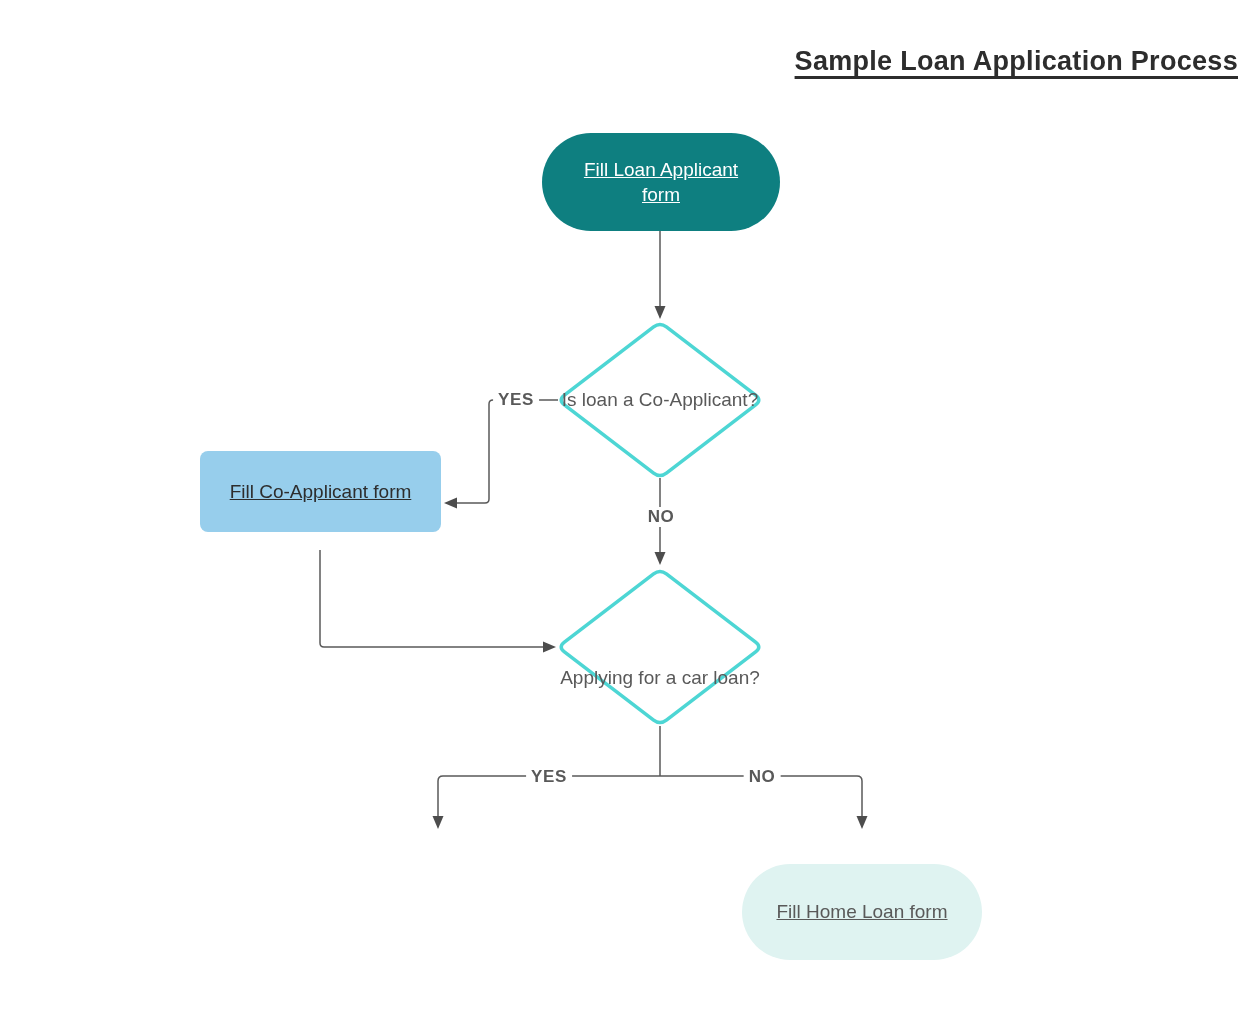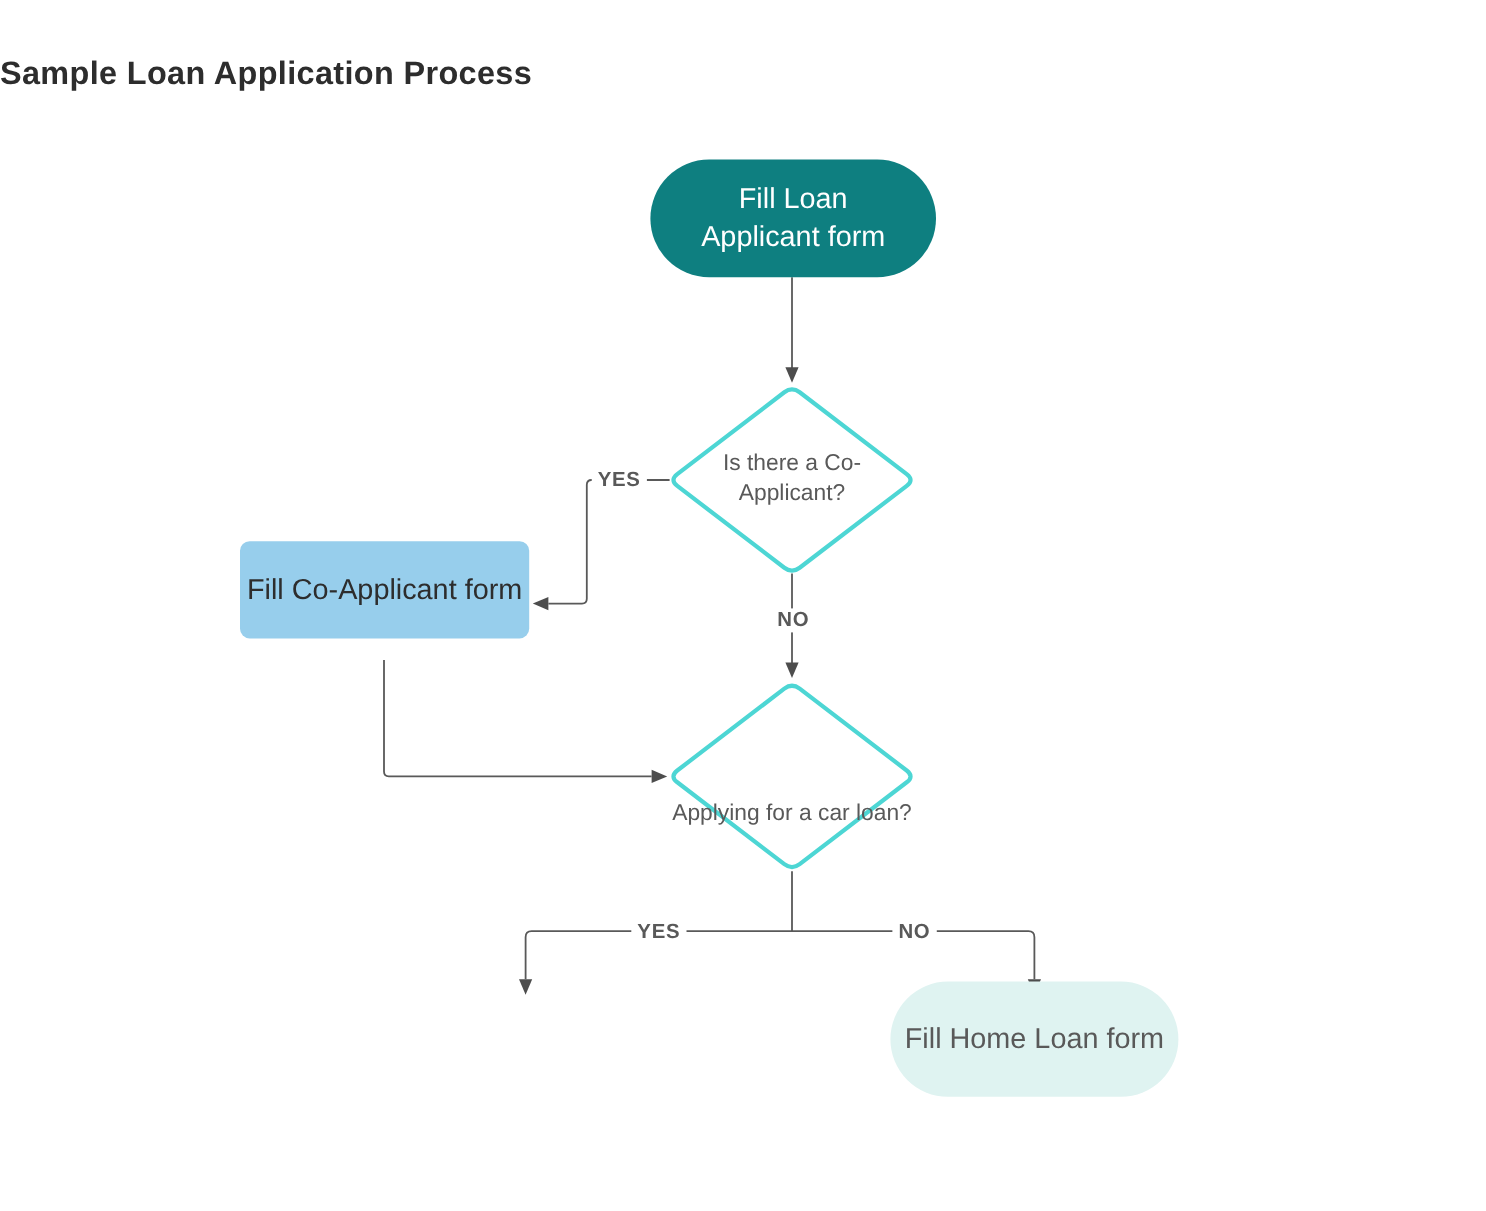--- a/index.html
+++ b/index.html
@@ -10,45 +10,47 @@
     height: 1009px;
     background: var(--canvas, #ffffff);
     font-family: "Liberation Sans", sans-serif;
     overflow: hidden;
   }
   .title {
     position: absolute;
     top: 46px;
     left: 0;
     width: 100%;
-    text-align: left;
+    text-align: right;
     font-size: 27px;
     font-weight: bold;
     color: var(--text-dark, #2d2d2d);
+    text-decoration: underline;
     text-decoration-thickness: 2.5px;
     text-underline-offset: 6px;
     letter-spacing: 0.3px;
   }
   svg.layer { position: absolute; left: 0; top: 0; }
   .connector { stroke: var(--line, #595959); stroke-width: 1.5; fill: none; }
   .arrowhead { fill: var(--arrow, #4d4d4d); stroke: none; }
   .diamond {
     fill: #ffffff;
     stroke: var(--diamond-border, #4dd6d4);
     stroke-width: 3.5;
     stroke-linejoin: round;
   }
   .node {
     position: absolute;
     display: flex;
     align-items: center;
     justify-content: center;
     text-align: center;
-    font-size: 24px;
+    font-size: 19px;
     line-height: 1.32;
+    text-decoration: underline;
   }
   .pill-start {
     left: 542px; top: 133px; width: 238px; height: 98px;
     border-radius: 49px;
     background: var(--teal, #0e7f80);
     color: #ffffff;
     padding: 0 36px;
   }
   .rect-node {
     left: 200px; top: 451px; width: 241px; height: 81px;
@@ -56,21 +58,21 @@
     background: var(--light-blue, #97ceec);
     color: var(--text-dark, #2d2d2d);
   }
   .pill-end {
     width: 240px; height: 96px;
     border-radius: 48px;
     background: var(--mint, #dff3f1);
     color: var(--text-gray, #595959);
   }
   .pill-car { left: 318px; top: 832px; }
-  .pill-home { left: 742px; top: 818px; }
+  .pill-home { left: 742px; top: 864px; }
   .diamond-label {
     position: absolute;
     width: 200px; height: 100px;
     display: flex; align-items: center; justify-content: center;
     text-align: center;
     font-size: 19px; line-height: 1.3;
     color: var(--text-gray, #595959);
     pointer-events: none;
   }
   .d1 { left: 560px; top: 350px; }
@@ -115,21 +117,21 @@
     <path class="connector" d="M 660 726 L 660 776 M 438 816 L 438 781 Q 438 776 443 776 L 857 776 Q 862 776 862 781 L 862 816"></path>
     <polygon class="arrowhead" points="438,829 432.5,816 443.5,816"></polygon>
     <polygon class="arrowhead" points="862,829 856.5,816 867.5,816"></polygon>
 
     <path class="diamond" d="M 666.4 326.9 L 755.6 395.1 Q 762 400 755.6 404.9 L 666.4 473.1 Q 660 478 653.6 473.1 L 564.4 404.9 Q 558 400 564.4 395.1 L 653.6 326.9 Q 660 322 666.4 326.9 Z"></path>
     <path class="diamond" d="M 666.4 573.9 L 755.6 642.1 Q 762 647 755.6 651.9 L 666.4 720.1 Q 660 725 653.6 720.1 L 564.4 651.9 Q 558 647 564.4 642.1 L 653.6 573.9 Q 660 569 666.4 573.9 Z"></path>
   </svg>
 
   <div class="node pill-start">Fill Loan Applicant form</div>
 
-  <div class="diamond-label d1">Is there a Co-Applicant?</div>
+  <div class="diamond-label d1">Is loan a Co-Applicant?</div>
 
   <div class="node rect-node">Fill Co-Applicant form</div>
 
   <div class="diamond-label d2">Applying for a car loan?</div>
 
 
   <div class="node pill-end pill-home">Fill Home Loan form</div>
 
   <span class="edge-label el-yes1">YES</span>
   <span class="edge-label el-no1">NO</span>

